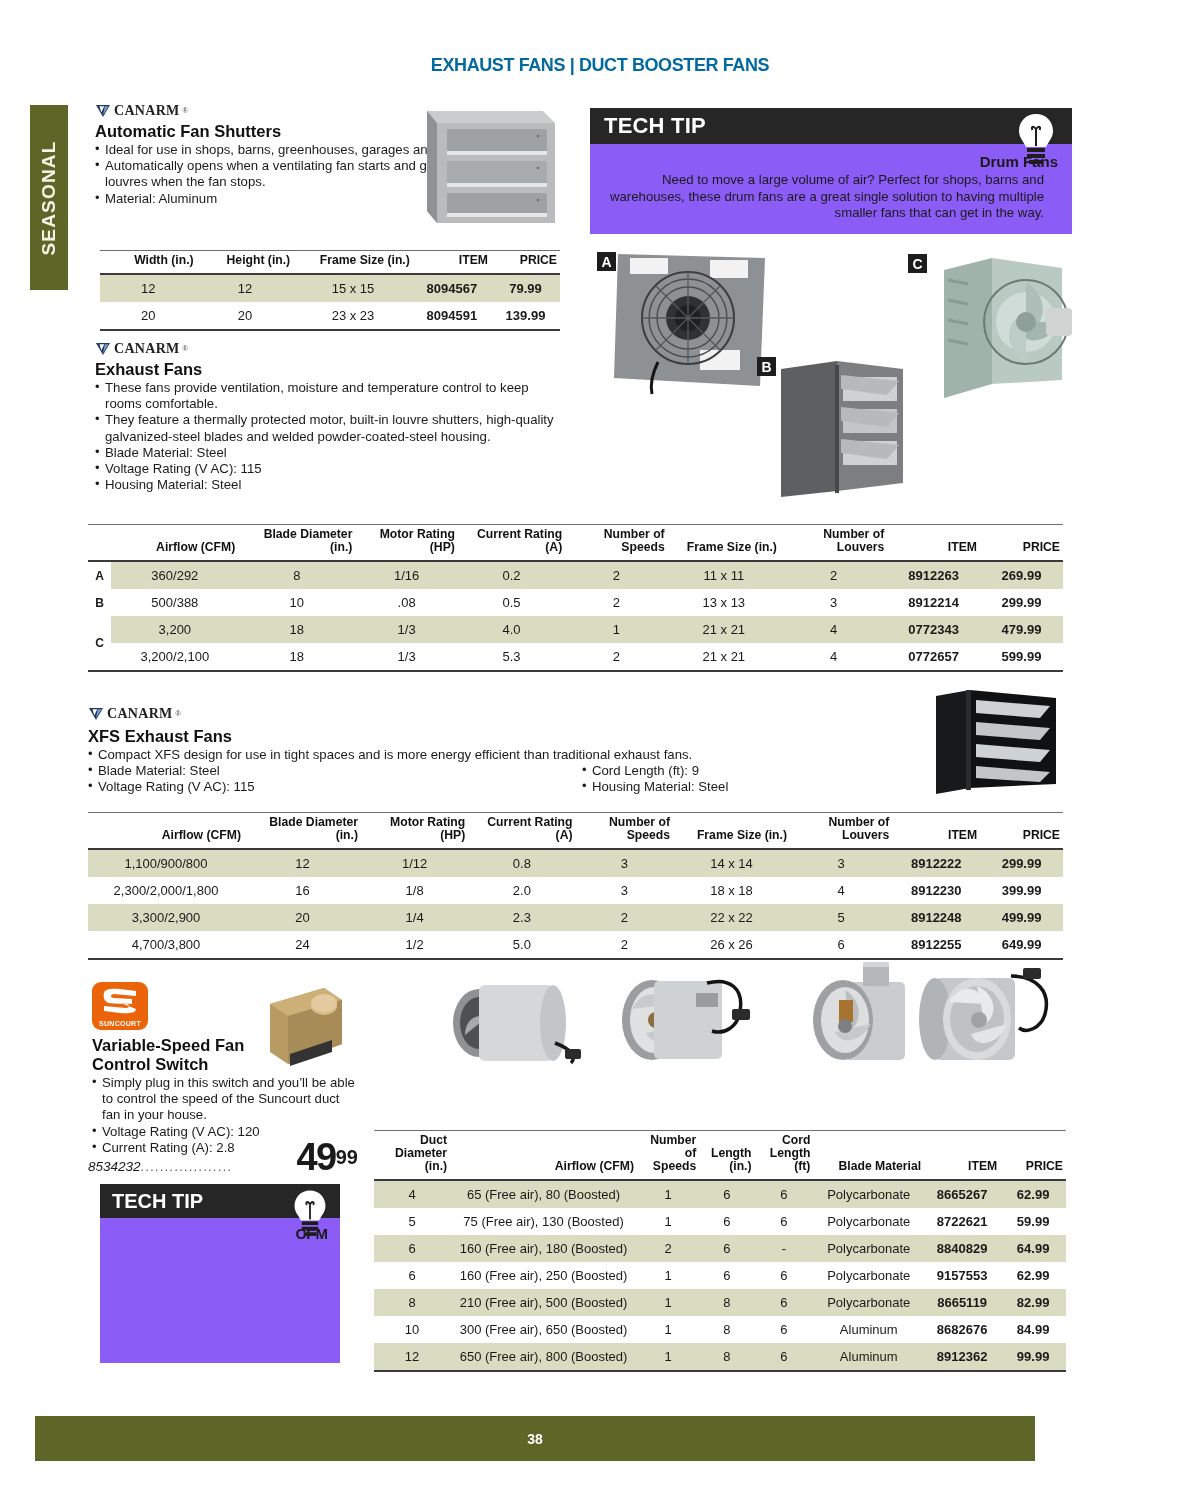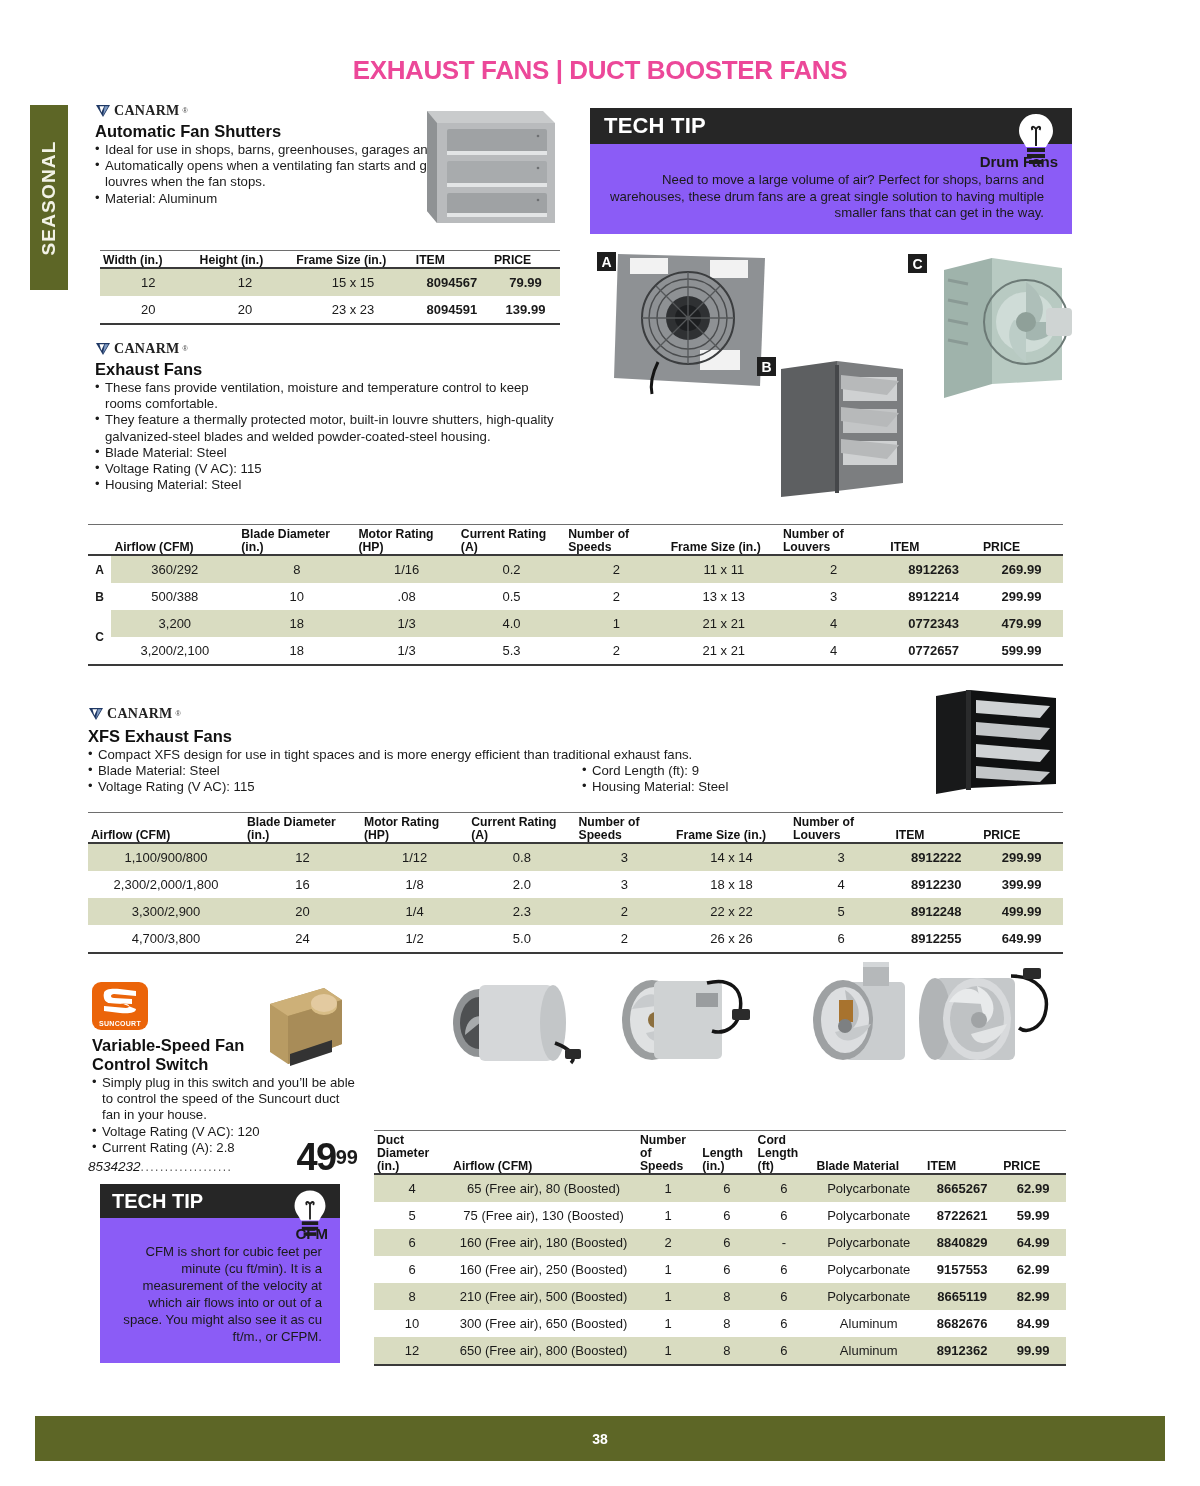--- a/index.html
+++ b/index.html
@@ -9,22 +9,22 @@
     font-family: "Liberation Sans", sans-serif;
     color: #1a1a1a;
     overflow: hidden;
   }
   .page { position: relative; width: 1200px; height: 1486px; background: #fff; }
 
   
   .page-title {
     position: absolute; top: 55px; left: 0; width: 1200px;
     text-align: center;
-    font-size: 26px; font-weight: bold; letter-spacing: -0.4px;
-    color: #ec4899;
+    font-size: 18px; font-weight: bold; letter-spacing: -0.4px;
+    color: #0369a1;
   }
 
   
   .side-tab {
     position: absolute; left: 30px; top: 105px;
     width: 38px; height: 185px;
     background: #5d6626;
     display: flex; align-items: center; justify-content: center;
   }
   .side-tab span {
@@ -66,22 +66,22 @@
     font-size: 13.2px; line-height: 16.2px; padding-left: 10px;
     position: relative; color: #1b1b1b;
   }
   ul.bullets li::before {
     content: "\2022"; position: absolute; left: 0; top: -1px; font-size: 13px;
   }
 
   
   table.cat { border-collapse: collapse; width: 100%; }
   table.cat th {
-    font-size: 12.2px; font-weight: bold; text-align: left;
-    padding: 3px 3px 0; vertical-align: bottom; line-height: 13px;
+    font-size: 12.2px; font-weight: bold; text-align: right;
+    padding: 3px 3px 6px; vertical-align: bottom; line-height: 13px;
     color:#111;
     margin-top:6px;
   }
   table.cat td {
     font-size: 13px; text-align: center; padding: 6px 3px;
     color:#1a1a1a; white-space: nowrap;
   }
   table.cat thead tr { border-bottom: 2.5px solid #3a3a3a; }
   table.cat tbody tr.alt td { background: #d9dcc1; }
   table.cat td.item, table.cat td.price { font-weight: bold; }
@@ -106,21 +106,21 @@
   }
 
   
   .price-big { font-size: 38px; font-weight: bold; letter-spacing:-1.5px; }
   .price-sup { font-size: 20px; font-weight: bold; vertical-align: super; }
   .itemno { font-style: italic; font-size: 13.5px; }
   .dots { letter-spacing: 1.5px; font-size: 12px; color:#555; }
 
   
   .footer {
-    position:absolute; left:35px; bottom:25px; width:1130px; height:45px;
+    position:absolute; left:35px; bottom:25px; width:1000px; height:45px;
     background:#5d6626; color:#fff; display:flex; align-items:center;
     justify-content:center; font-size:14px; font-weight:bold;
   }
 </style>
 </head>
 <body>
 
 <div class="page">
 
   <div class="page-title">EXHAUST FANS | DUCT BOOSTER FANS</div>
@@ -494,21 +494,20 @@
     </span>
     <span style="line-height:0.9;">
       <span class="price-big">49</span><span class="price-sup">99</span>
     </span>
   </div>
 
   <div class="techtip" style="left:100px; top:1184px; width:240px;">
     <div class="tt-head" style="height:34px; padding:0 12px; font-size:20px;">TECH TIP</div>
     <div class="tt-body" style="padding:7px 12px 12px; position:relative; min-height:145px;">
       <div style="font-size:15px; font-weight:bold; margin-bottom:1px;">CFM</div>
-      <div style="font-size:13.2px; line-height:17px; max-width:210px;">CFM is short for cubic feet per minute (cu ft/min). It is a measurement of the velocity at which air flows into or out of a space. You might also see it as cu ft/m., or CFPM.</div>
     </div>
     <span class="tt-bulb" style="right:10px; top:4px;">
       <svg width="40" height="54" viewBox="0 0 44 58">
         <path d="M22 2 C12 2 5 9.5 5 19 C5 26 10 30 12 35 L32 35 C34 30 39 26 39 19 C39 9.5 32 2 22 2 Z" fill="#ffffff"></path>
         <rect x="13" y="36" width="18" height="4" fill="#1d1d1d"></rect>
         <rect x="13" y="42" width="18" height="4" fill="#1d1d1d"></rect>
         <rect x="15" y="48" width="14" height="4" fill="#1d1d1d"></rect>
         <path d="M22 34 L22 17 M22 17 C19 13 17 15 18.5 18 M22 17 C25 13 27 15 25.5 18" stroke="#1d1d1d" stroke-width="2" fill="none"></path>
       </svg>
     </span>

